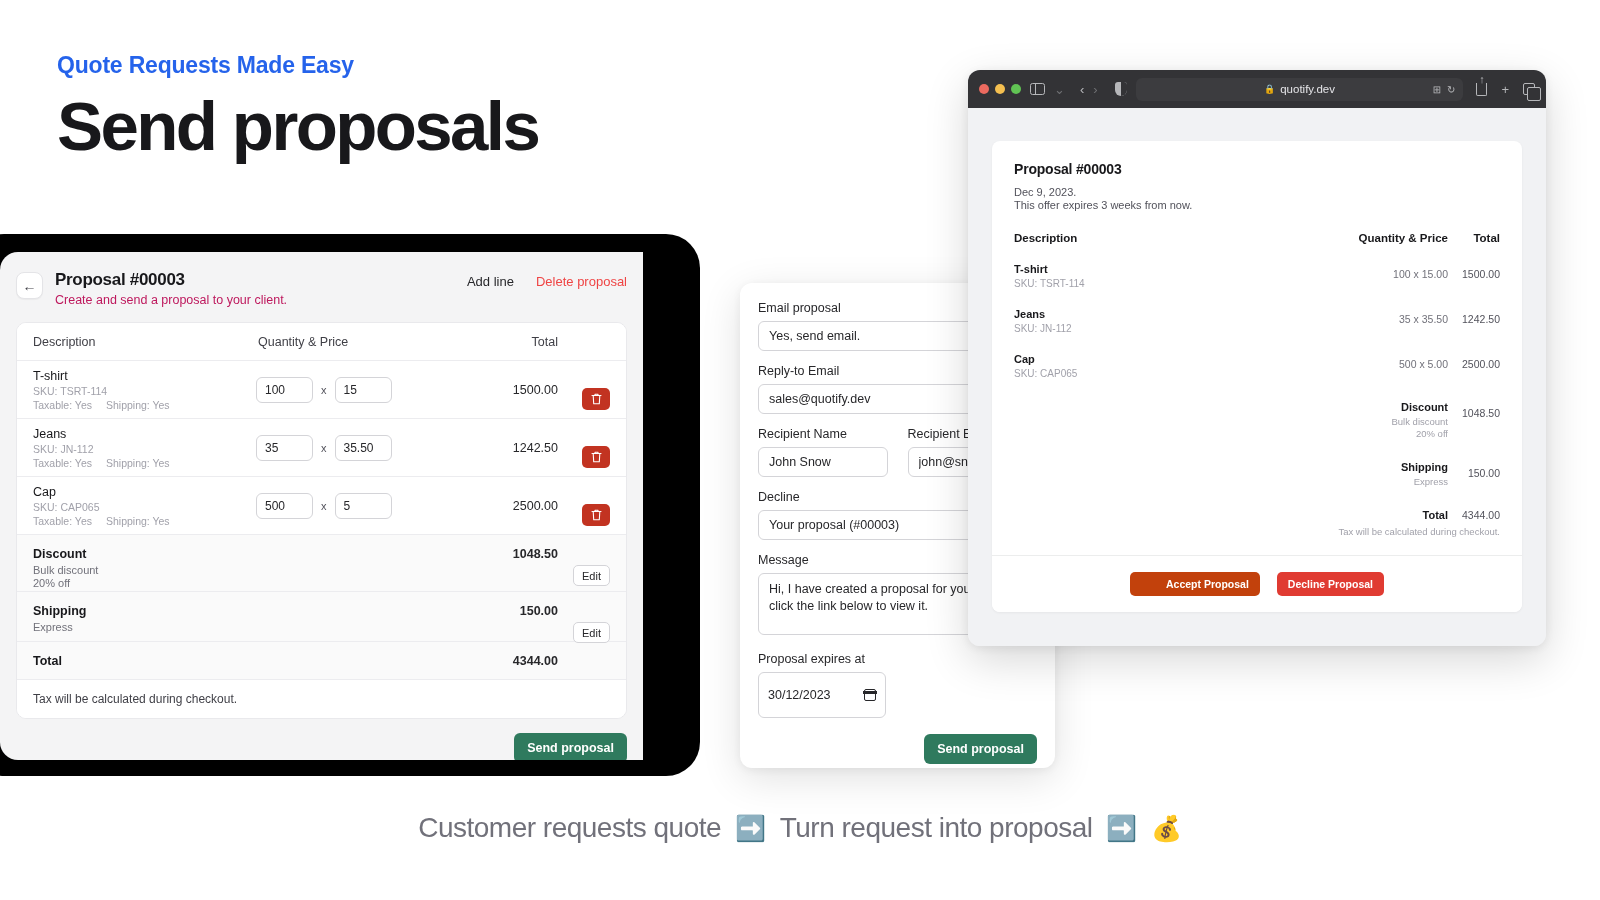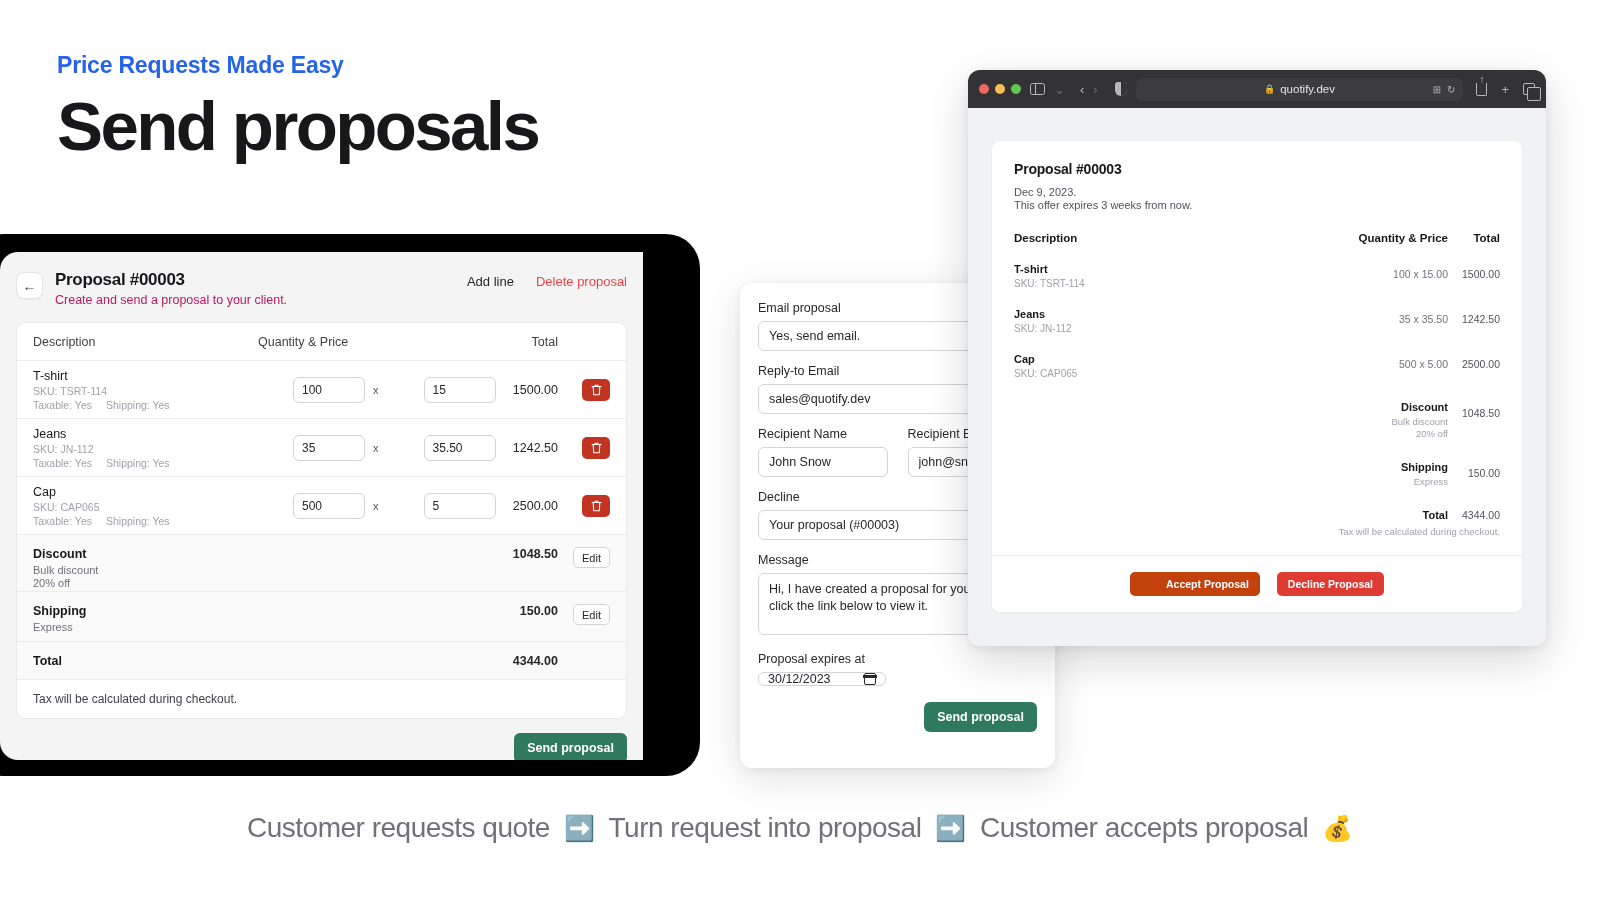--- a/index.html
+++ b/index.html
@@ -62,35 +62,34 @@
   .row:last-child { border-bottom: none; }
   .row.thead { height: 38px; background: #fff; }
   .row.item { height: 58px; }
   .row.meta { height: 57px; background: #fafafa; align-items: flex-start; padding-top: 12px; }
   .row.totalrow { height: 38px; background: #fafafa; }
   .row.taxrow { height: 38px; background: #fff; }
 
   .c-desc { flex: 1 1 auto; min-width: 0; }
   .c-qty { width: 218px; display: flex; align-items: center; justify-content: flex-start; gap: 8px; }
   .c-tot { width: 84px; text-align: right; }
-  .c-act { width: 52px; display: flex; justify-content: flex-end; }
+  .c-act { width: 52px; display: flex; justify-content: flex-end; margin-top: 18px; }
 
   .th { font-size: 12.5px; color: #3f3f46; }
   .th.qty { width: 218px; text-align: left; padding-left: 2px;}
   .th.tot { width: 84px; text-align: right; }
   .th.act { width: 52px; }
 
   .item-name { font-size: 12.5px; color: #18181b; }
   .item-sku { font-size: 10.5px; color: #a1a1aa; margin-top: 2px; }
   .item-flags { font-size: 10.5px; color: #a1a1aa; margin-top: 2px; display: flex; gap: 14px; }
   .inp {
-    width: 72px; height: 26px; border: 1px solid #d4d4d8; border-radius: 6px;
+    width: 57px; height: 26px; border: 1px solid #d4d4d8; border-radius: 6px;
     background: #fff; font-size: 12px; color: #27272a; padding: 0 8px;
     font-family: "Liberation Sans", sans-serif;
-    margin-left: 37px;
   }
   .xsign { font-size: 11px; color: #52525b; }
   .amt { font-size: 12.5px; color: #27272a; }
   .amt.b { font-weight: 700; }
   .trash {
     width: 28px; height: 22px; background: #c23321; border-radius: 5px;
     display: flex; align-items: center; justify-content: center; color: #fff;
   }
   .editbtn {
     min-width: 36px; height: 21px; padding: 0 8px;
@@ -130,21 +129,21 @@
   }
   .sel-arrows { position: absolute; right: 10px; font-size: 10px; color: #3f3f46; line-height: 1; }
   .two { display: flex; gap: 20px; }
   .two > div { flex: 1; }
   .ftext {
     width: 100%; height: 62px; border: 1px solid #d4d4d8; border-radius: 6px;
     padding: 7px 10px; font-size: 12.5px; color: #27272a; line-height: 1.35;
     resize: none; font-family: "Liberation Sans", sans-serif;
   }
   .datefield {
-    width: 128px; height: 14px; border: 1px solid #d4d4d8; border-radius: 6px;
+    width: 128px; height: 46px; border: 1px solid #d4d4d8; border-radius: 6px;
     padding: 0 9px; font-size: 12.5px; color: #27272a; background: #fff;
     display: flex; align-items: center; justify-content: space-between;
   }
   .cal-ico { width: 12px; height: 12px; border: 1.6px solid #27272a; border-radius: 2px; position: relative; }
   .cal-ico::before { content:""; position:absolute; left:-1.6px; right:-1.6px; top:1px; height:2.6px; background:#27272a; }
   .form-send { display: flex; justify-content: flex-end; margin-top: 16px; }
 
   
   .browser {
     position: absolute; left: 968px; top: 70px; width: 578px; height: 576px;
@@ -214,21 +213,21 @@
     display: flex; align-items: center; justify-content: center; gap: 14px;
   }
   .cap-emoji { font-size: 25px; }
 </style>
 </head>
 <body>
 
 <div class="stage">
 
   <div class="headline">
-    <div class="eyebrow">Price Requests Made Easy</div>
+    <div class="eyebrow">Quote Requests Made Easy</div>
     <div class="h1">Send proposals</div>
   </div>
 
   <div class="device">
     <div class="device-screen">
       <div class="screen-inner">
 
         <div class="prop-head">
           <div class="back-btn">
             <span>←</span>
@@ -516,17 +515,16 @@
         </div>
       </div>
     </div>
   </div>
 
   <div class="caption">
     <span>Customer requests quote</span>
     <span class="cap-emoji">➡️</span>
     <span>Turn request into proposal</span>
     <span class="cap-emoji">➡️</span>
-    <span>Customer accepts proposal</span>
     <span class="cap-emoji">💰</span>
   </div>
 
 </div>
 
 </body></html>

